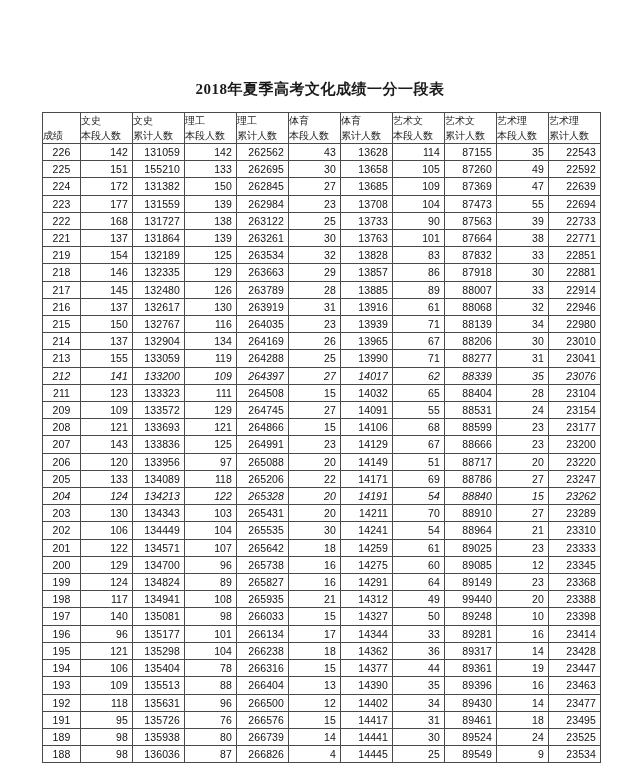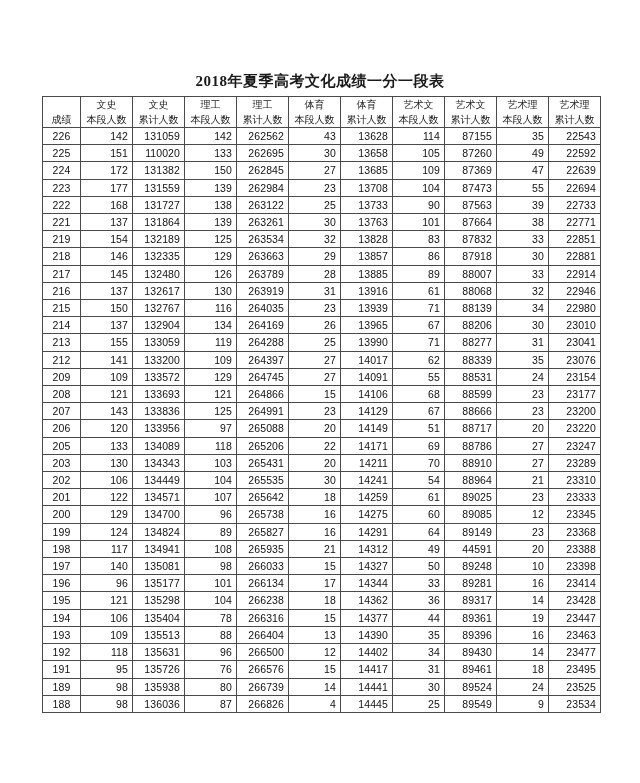--- a/index.html
+++ b/index.html
@@ -22,21 +22,21 @@
   }
   .title {
     text-align: center;
     font-family: "Liberation Serif", "DejaVu Serif", serif;
     font-size: 15px;
     font-weight: 600;
     letter-spacing: 0.5px;
     color: #1a1a1a;
     padding-top: 72px;
     padding-bottom: 6px;
-    margin: 0;
+    margin: 8px;
     line-height: 18px;
   }
   .table-wrap {
     padding: 0 40px 0 42px;
   }
   table.score-table {
     border-collapse: collapse;
     width: 558px;
     table-layout: fixed;
     font-size: 10px;
@@ -48,21 +48,21 @@
     padding: 0;
     height: 16.2px;
     line-height: 16.2px;
     overflow: hidden;
     white-space: nowrap;
   }
   table.score-table thead th {
     font-family: "Liberation Serif", "DejaVu Serif", serif;
     font-weight: normal;
     font-size: 10px;
-    text-align: center;
+    text-align: left;
     vertical-align: middle;
     color: #1a1a1a;
     height: 15px;
     line-height: 15px;
   }
   thead th .hdr-top,
   thead th .hdr-bot {
     display: block;
     height: 15px;
     line-height: 15px;
@@ -84,21 +84,21 @@
     letter-spacing: 0.1px;
   }
   table.score-table tbody td.c-score {
     text-align: center;
     padding-right: 0;
     margin-top: 44px;
   }
   col.w-score { width: 38px; }
   col.w-num   { width: 52px; }
   
-  tr.faint td { color: #8a8a8a; }
+  tr.faint td { color: #8a8a8a; font-style: italic; }
 </style>
 </head>
 <body>
 
 <div id="page">
 
   <h1 class="title">2018年夏季高考文化成绩一分一段表</h1>
 
   <div class="table-wrap">
     <table class="score-table">
@@ -173,21 +173,21 @@
             <td>43</td>
             <td>13628</td>
             <td>114</td>
             <td>87155</td>
             <td>35</td>
             <td>22543</td>
           </tr>
           <tr>
             <td class="c-score">225</td>
             <td>151</td>
-            <td>110020</td>
+            <td>155210</td>
             <td>133</td>
             <td>262695</td>
             <td>30</td>
             <td>13658</td>
             <td>105</td>
             <td>87260</td>
             <td>49</td>
             <td>22592</td>
           </tr>
           <tr>
@@ -340,20 +340,33 @@
             <td>109</td>
             <td>264397</td>
             <td>27</td>
             <td>14017</td>
             <td>62</td>
             <td>88339</td>
             <td>35</td>
             <td>23076</td>
           </tr>
           <tr>
+            <td class="c-score">211</td>
+            <td>123</td>
+            <td>133323</td>
+            <td>111</td>
+            <td>264508</td>
+            <td>15</td>
+            <td>14032</td>
+            <td>65</td>
+            <td>88404</td>
+            <td>28</td>
+            <td>23104</td>
+          </tr>
+          <tr>
             <td class="c-score">209</td>
             <td>109</td>
             <td>133572</td>
             <td>129</td>
             <td>264745</td>
             <td>27</td>
             <td>14091</td>
             <td>55</td>
             <td>88531</td>
             <td>24</td>
@@ -404,20 +417,33 @@
             <td>134089</td>
             <td>118</td>
             <td>265206</td>
             <td>22</td>
             <td>14171</td>
             <td>69</td>
             <td>88786</td>
             <td>27</td>
             <td>23247</td>
           </tr>
+          <tr class="faint">
+            <td class="c-score">204</td>
+            <td>124</td>
+            <td>134213</td>
+            <td>122</td>
+            <td>265328</td>
+            <td>20</td>
+            <td>14191</td>
+            <td>54</td>
+            <td>88840</td>
+            <td>15</td>
+            <td>23262</td>
+          </tr>
           <tr>
             <td class="c-score">203</td>
             <td>130</td>
             <td>134343</td>
             <td>103</td>
             <td>265431</td>
             <td>20</td>
             <td>14211</td>
             <td>70</td>
             <td>88910</td>
@@ -478,21 +504,21 @@
           </tr>
           <tr>
             <td class="c-score">198</td>
             <td>117</td>
             <td>134941</td>
             <td>108</td>
             <td>265935</td>
             <td>21</td>
             <td>14312</td>
             <td>49</td>
-            <td>44591</td>
+            <td>99440</td>
             <td>20</td>
             <td>23388</td>
           </tr>
           <tr>
             <td class="c-score">197</td>
             <td>140</td>
             <td>135081</td>
             <td>98</td>
             <td>266033</td>
             <td>15</td>

